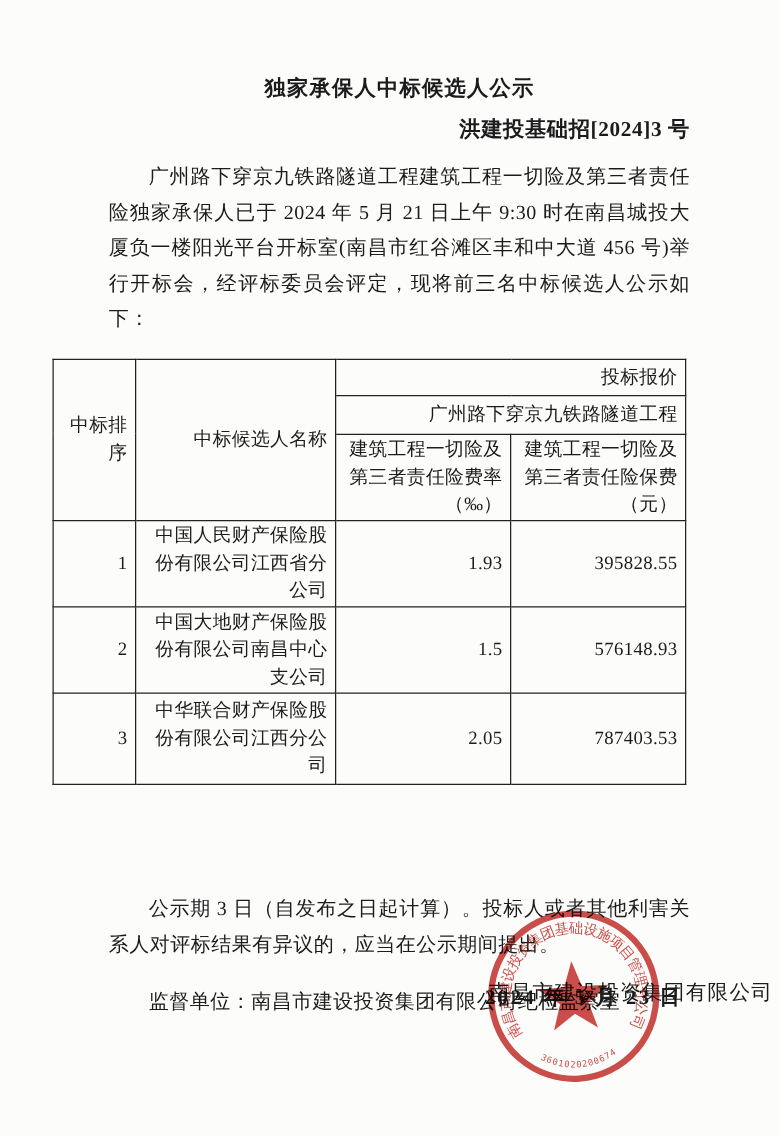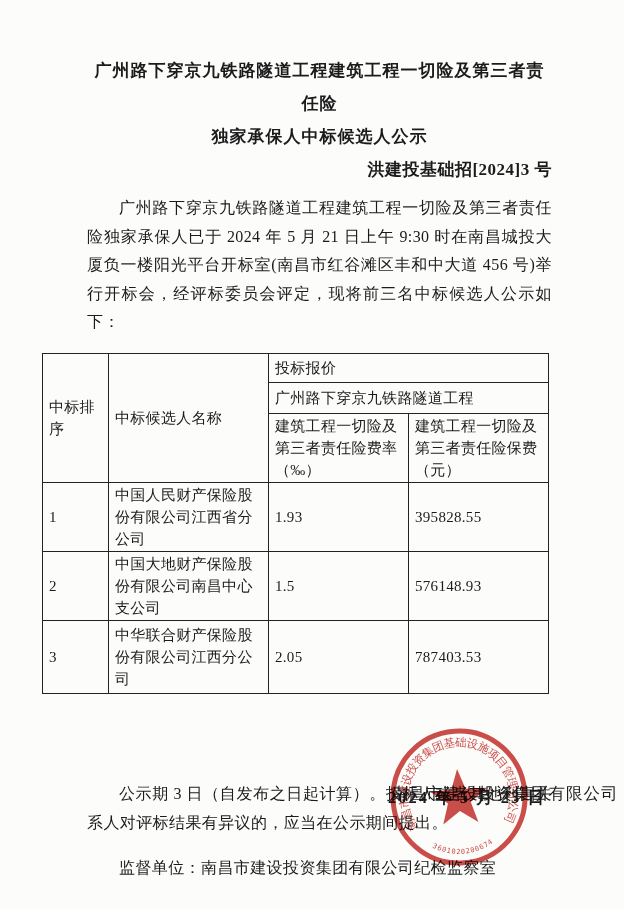--- a/index.html
+++ b/index.html
@@ -32,21 +32,21 @@
   table.bid{
     margin-left:-45px;margin-top:8px;
     width:506px;table-layout:fixed;
     border-collapse:collapse;
     font-size:15px;letter-spacing:.3px;
     border:1.5px solid #222;
   }
   table.bid th,table.bid td{
     border:1px solid #222;
     font-weight:normal;
-    text-align:left;vertical-align:middle;
+    text-align:right;vertical-align:middle;
     padding:1px 6px;line-height:22px;
     overflow:hidden;
   }
   .col-rank{width:66px;}
   .col-name{width:160px;}
   .col-rate{width:140px;}
   .col-prem{width:140px;}
   tr.h1{height:29px;}
   tr.h2{height:31px;}
   tr.h3{height:46px;}
@@ -79,21 +79,20 @@
     opacity:.88;
   }
 </style>
 </head>
 <body>
 
 <div class="page">
 
   <div class="content">
 
-    <div class="title-line">广州路下穿京九铁路隧道工程建筑工程一切险及第三者责任险</div>
     <div class="title-line">独家承保人中标候选人公示</div>
     <div class="doc-number">洪建投基础招[2024]3 号</div>
 
     <p class="intro">广州路下穿京九铁路隧道工程建筑工程一切险及第三者责任险独家承保人已于 2024 年 5 月 21 日上午 9:30 时在南昌城投大厦负一楼阳光平台开标室(南昌市红谷滩区丰和中大道 456 号)举行开标会，经评标委员会评定，现将前三名中标候选人公示如下：</p>
 
     <table class="bid">
       <colgroup>
         <col class="col-rank">
           <col class="col-name">
           <col class="col-rate">

